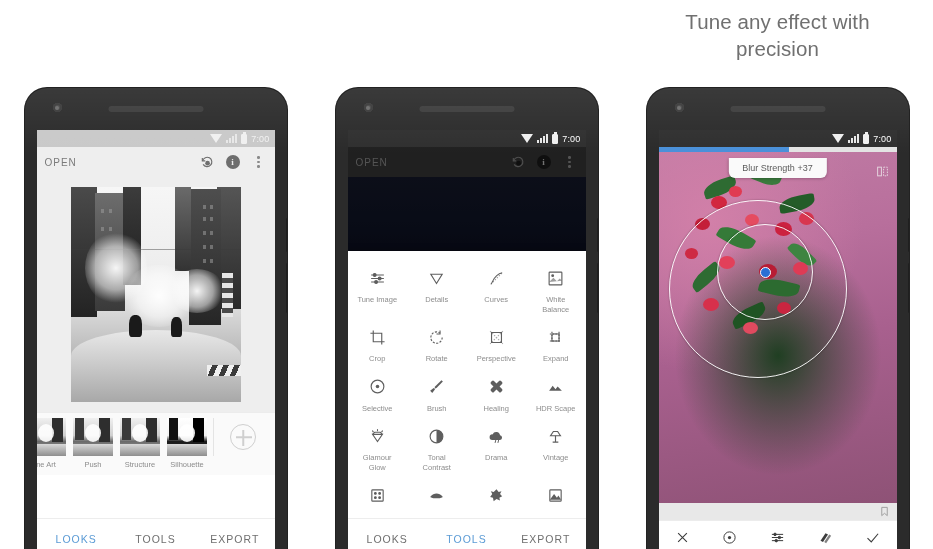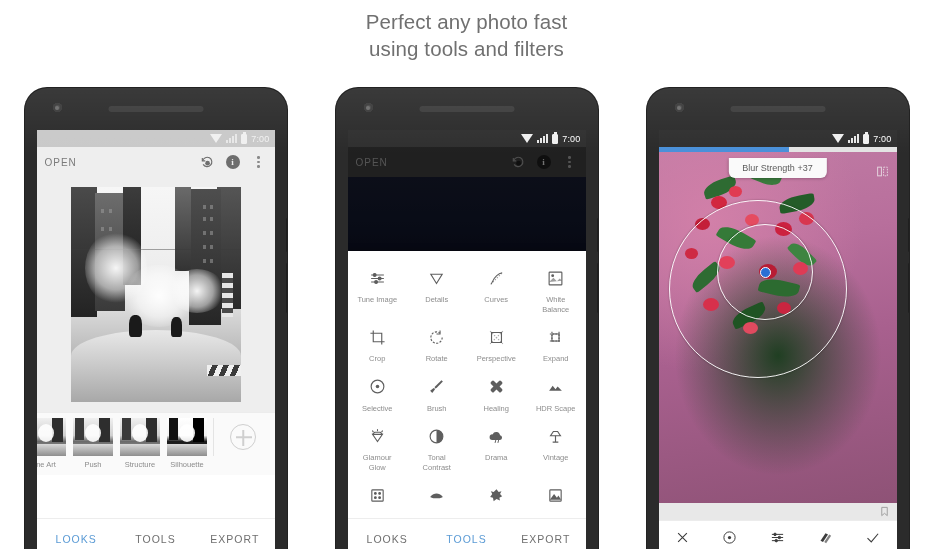--- a/index.html
+++ b/index.html
@@ -351,22 +351,20 @@
         <div class="tabs">
           <div class="tab active">LOOKS</div>
           <div class="tab">TOOLS</div>
           <div class="tab">EXPORT</div>
         </div>
       </div>
     </div>
   </div>
 
   <div class="panel">
-    <div class="headline">Perfect any photo fast
-using tools and filters</div>
 
     <div class="phone">
       <div class="bezel-top">
         <div class="cam">
             <i></i>
           </div>
         <div class="speaker"></div>
       </div>
       <div class="side-btn" style="top:130px;height:34px;"></div>
       <div class="side-btn" style="top:175px;height:50px;"></div>
@@ -624,20 +622,22 @@
         <div class="tabs">
           <div class="tab">LOOKS</div>
           <div class="tab active">TOOLS</div>
           <div class="tab">EXPORT</div>
         </div>
       </div>
     </div>
   </div>
 
   <div class="panel">
+    <div class="headline">Tune any effect with
+precision</div>
 
     <div class="phone">
       <div class="bezel-top">
         <div class="cam">
             <i></i>
           </div>
         <div class="speaker"></div>
       </div>
       <div class="side-btn" style="top:130px;height:34px;"></div>
       <div class="side-btn" style="top:175px;height:50px;"></div>

